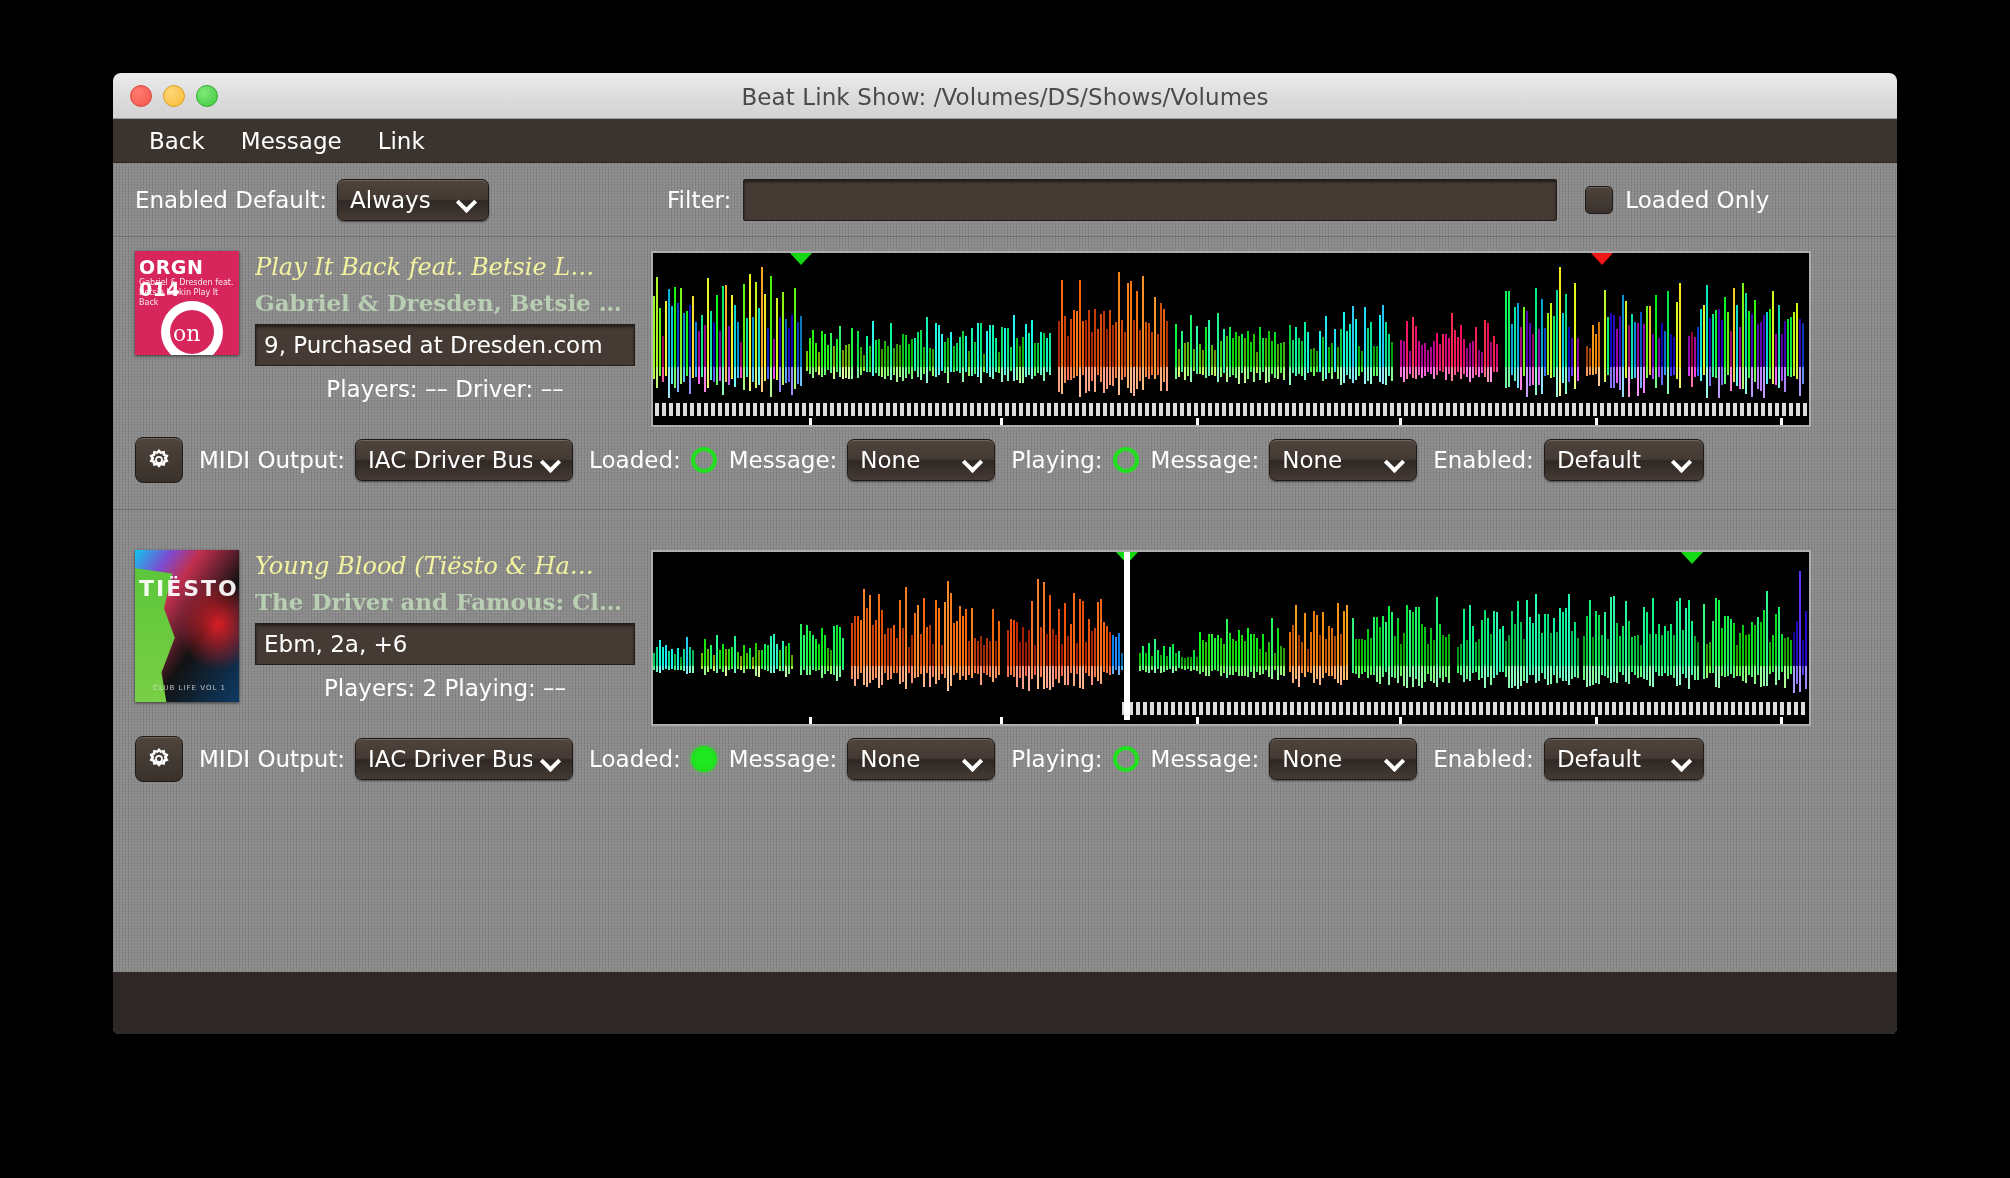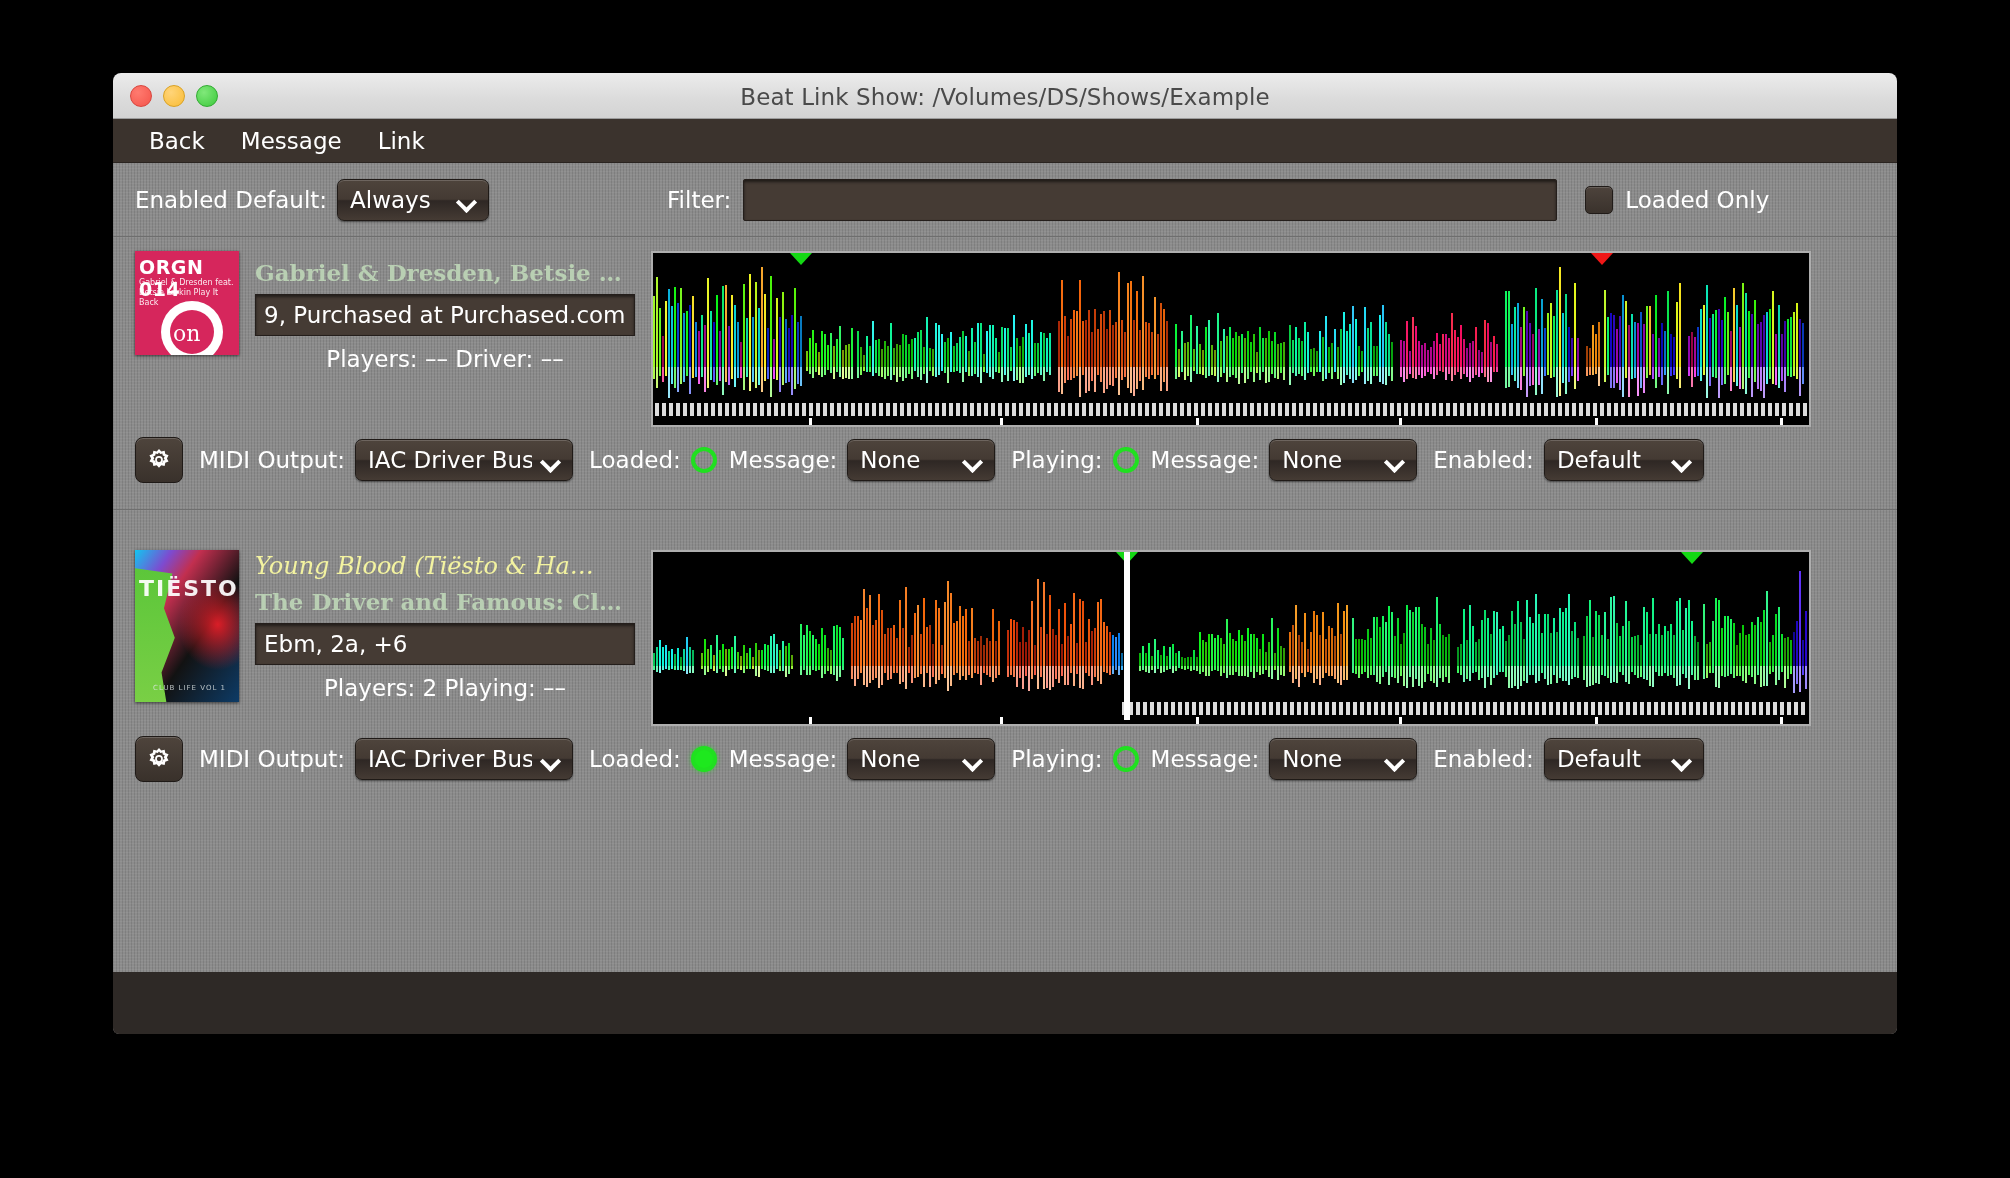--- a/index.html
+++ b/index.html
@@ -129,21 +129,21 @@
 <div class="desktop">
 
   <div class="window">
 
     <div class="titlebar">
       <div class="traffic">
         <div class="tl red"></div>
         <div class="tl yellow"></div>
         <div class="tl green"></div>
       </div>
-      <div class="wtitle">Beat Link Show: /Volumes/DS/Shows/Example</div>
+      <div class="wtitle">Beat Link Show: /Volumes/DS/Shows/Volumes</div>
     </div>
 
     <div class="menubar">
       <div class="menuitem">Back</div>
       <div class="menuitem">Message</div>
       <div class="menuitem">Link</div>
     </div>
 
     <div class="wbody">
 
@@ -166,22 +166,23 @@
             <div class="art">
               <div class="a1">
                 <div class="t1">ORGN 014</div>
                 <div class="t2">Gabriel &amp; Dresden feat. Betsie Larkin
 Play It Back</div>
                 <div class="disc"></div>
                 <div class="on">on</div>
               </div>
             </div>
             <div class="meta">
+              <div class="ttitle">Play It Back feat. Betsie L…</div>
               <div class="tartist">Gabriel &amp; Dresden, Betsie …</div>
-              <div class="tcomment">9, Purchased at Purchased.com</div>
+              <div class="tcomment">9, Purchased at Dresden.com</div>
               <div class="tstatus">Players: ––  Driver: ––</div>
             </div>
             <div class="wave" id="wave1" style="width:1156px;height:172px;">
               <div class="wcanvas">
                   <div class="wbar-up" style="left: 0px; top: 43.2194px; height: 70.6606px; background: rgb(157, 246, 40);"></div>
                   <div class="wbar-up" style="left: 0px; top: 113.88px; height: 12.2761px; background: rgb(172, 247, 74);"></div>
                   <div class="wbar-up" style="left: 3px; top: 24.3207px; height: 89.5593px; background: rgb(174, 246, 40);"></div>
                   <div class="wbar-up" style="left: 3px; top: 113.88px; height: 20.867px; background: rgb(201, 249, 113);"></div>
                   <div class="wbar-up" style="left: 6px; top: 54.8258px; height: 59.0542px; background: rgb(98, 246, 30);"></div>
                   <div class="wbar-up" style="left: 6px; top: 113.88px; height: 8.7694px; background: rgb(115, 247, 54);"></div>

